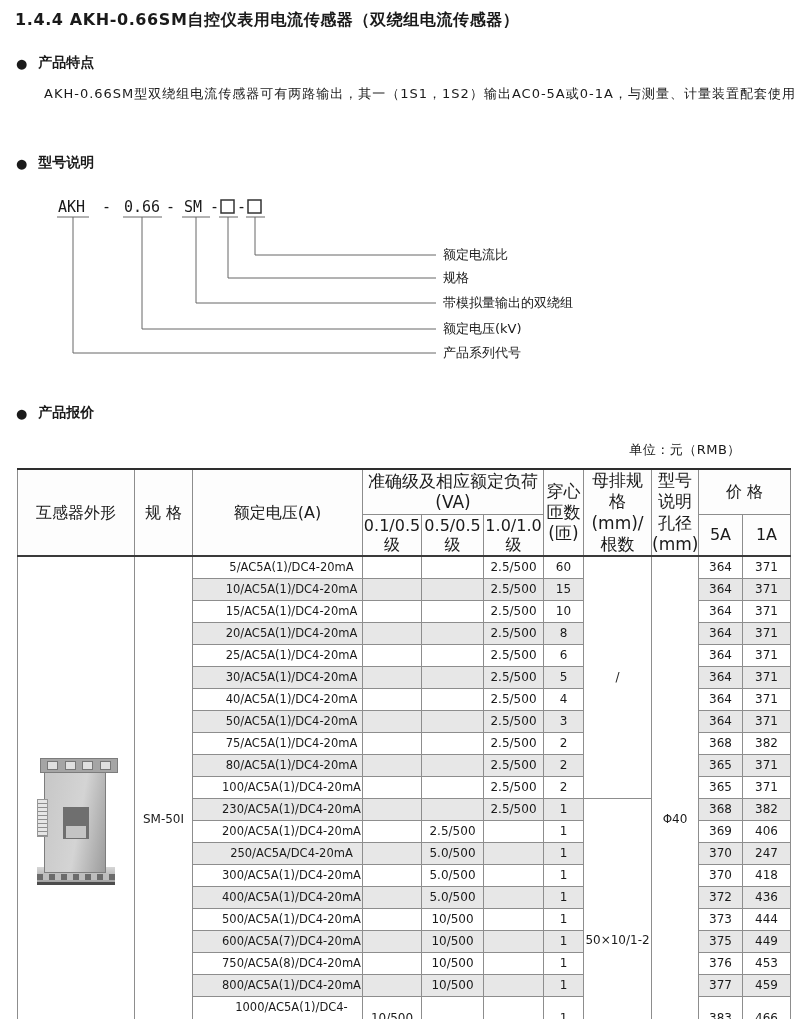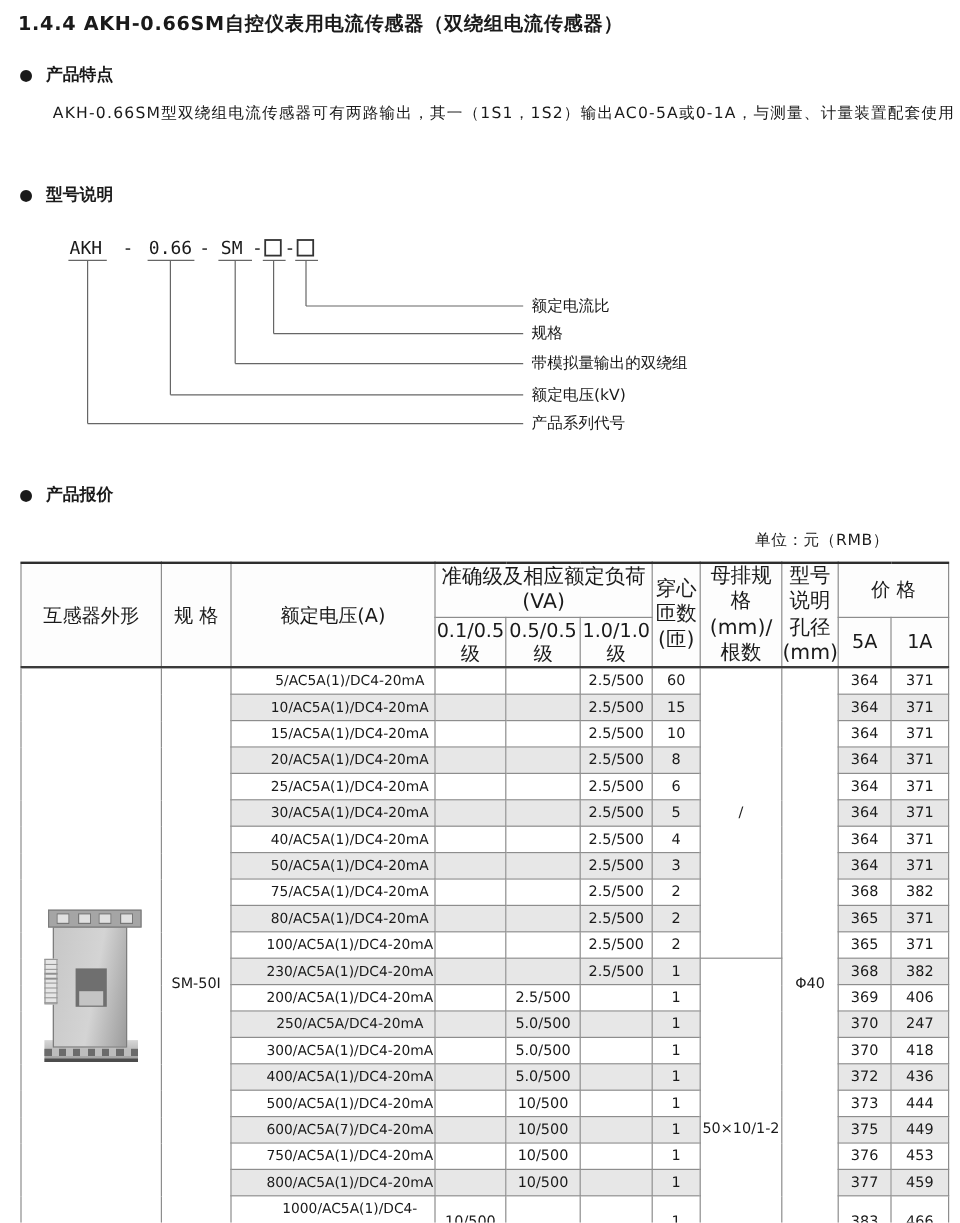--- a/index.html
+++ b/index.html
@@ -327,21 +327,21 @@
         <tr class="alt">
           <td class="stripe ratio-cell">600/AC5A(7)/DC4-20mA</td>
           <td class="stripe"></td>
           <td class="stripe">10/500</td>
           <td class="stripe"></td>
           <td class="stripe">1</td>
           <td class="stripe">375</td>
           <td class="stripe">449</td>
         </tr>
         <tr>
-          <td class="stripe ratio-cell">750/AC5A(1)/DC4-20mA</td>
+          <td class="stripe ratio-cell">750/AC5A(8)/DC4-20mA</td>
           <td class="stripe"></td>
           <td class="stripe">10/500</td>
           <td class="stripe"></td>
           <td class="stripe">1</td>
           <td class="stripe">376</td>
           <td class="stripe">453</td>
         </tr>
         <tr class="alt">
           <td class="stripe ratio-cell">800/AC5A(1)/DC4-20mA</td>
           <td class="stripe"></td>

